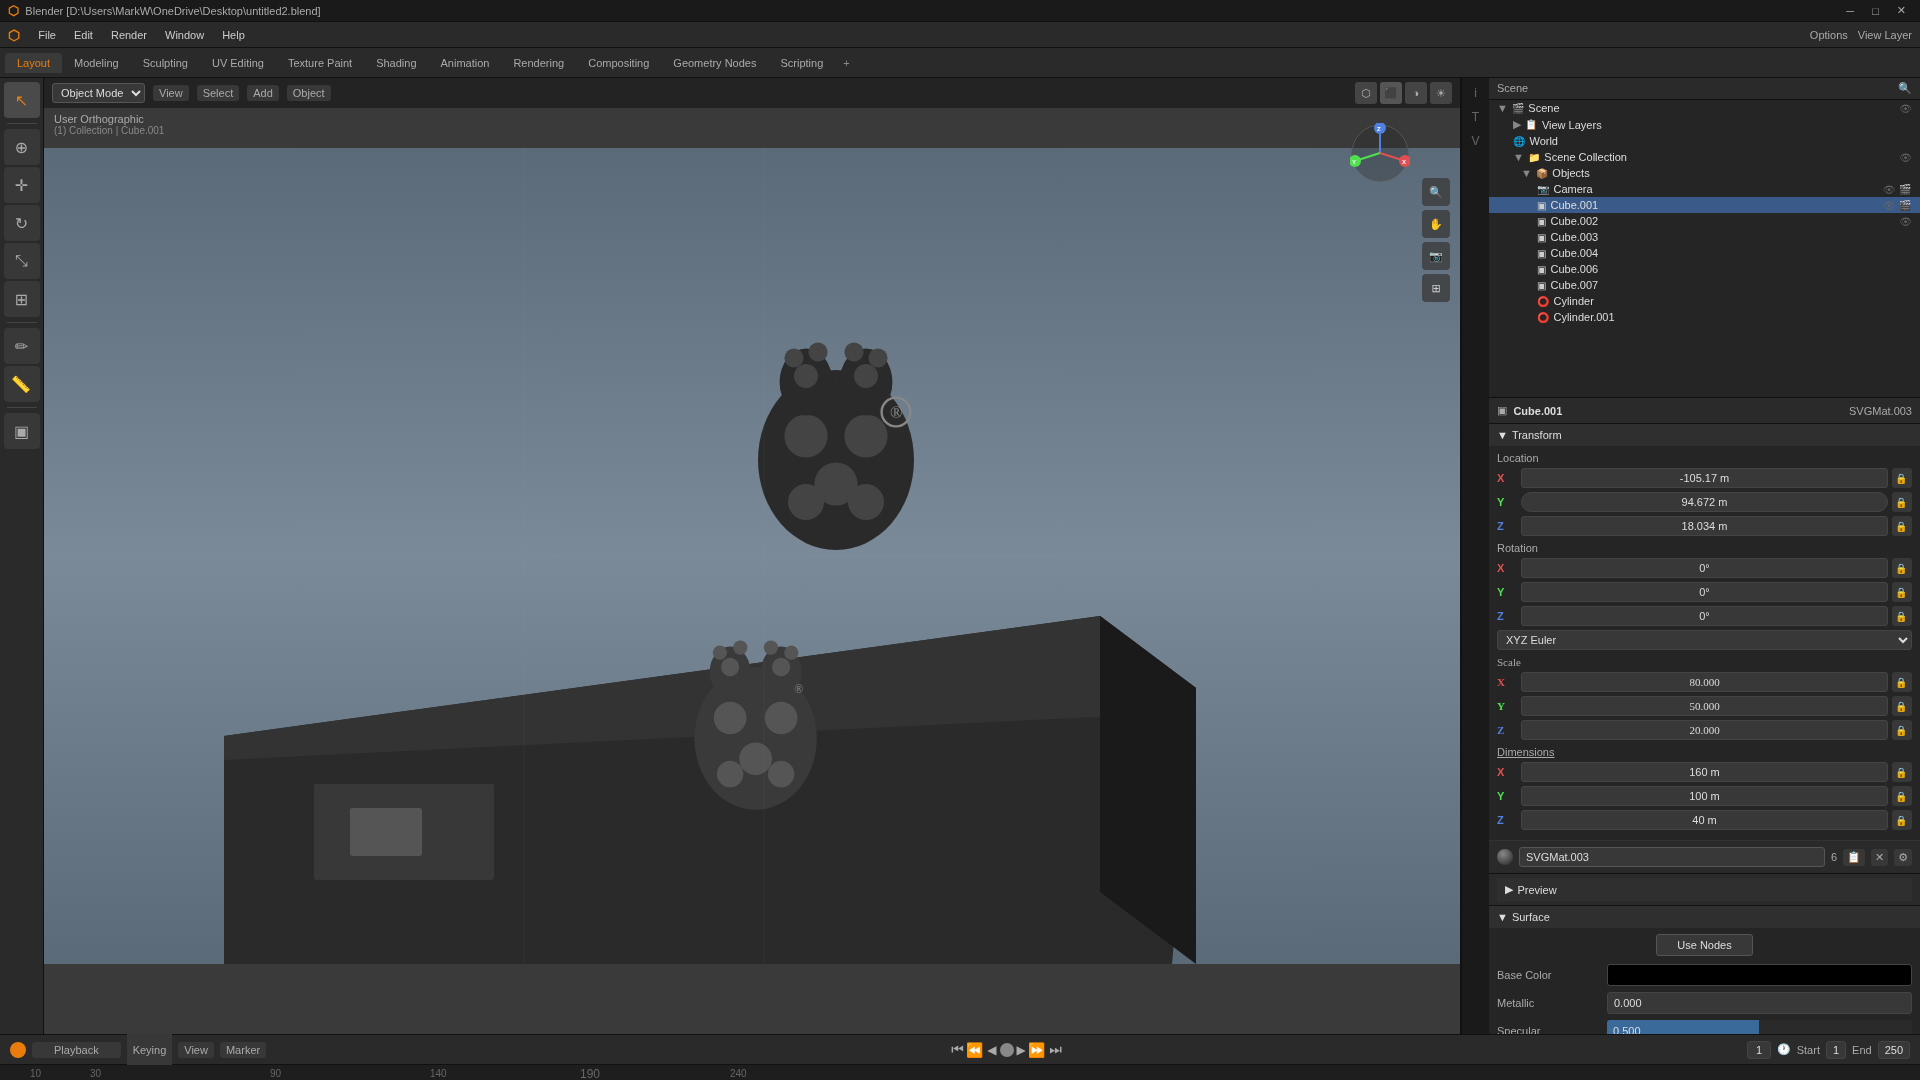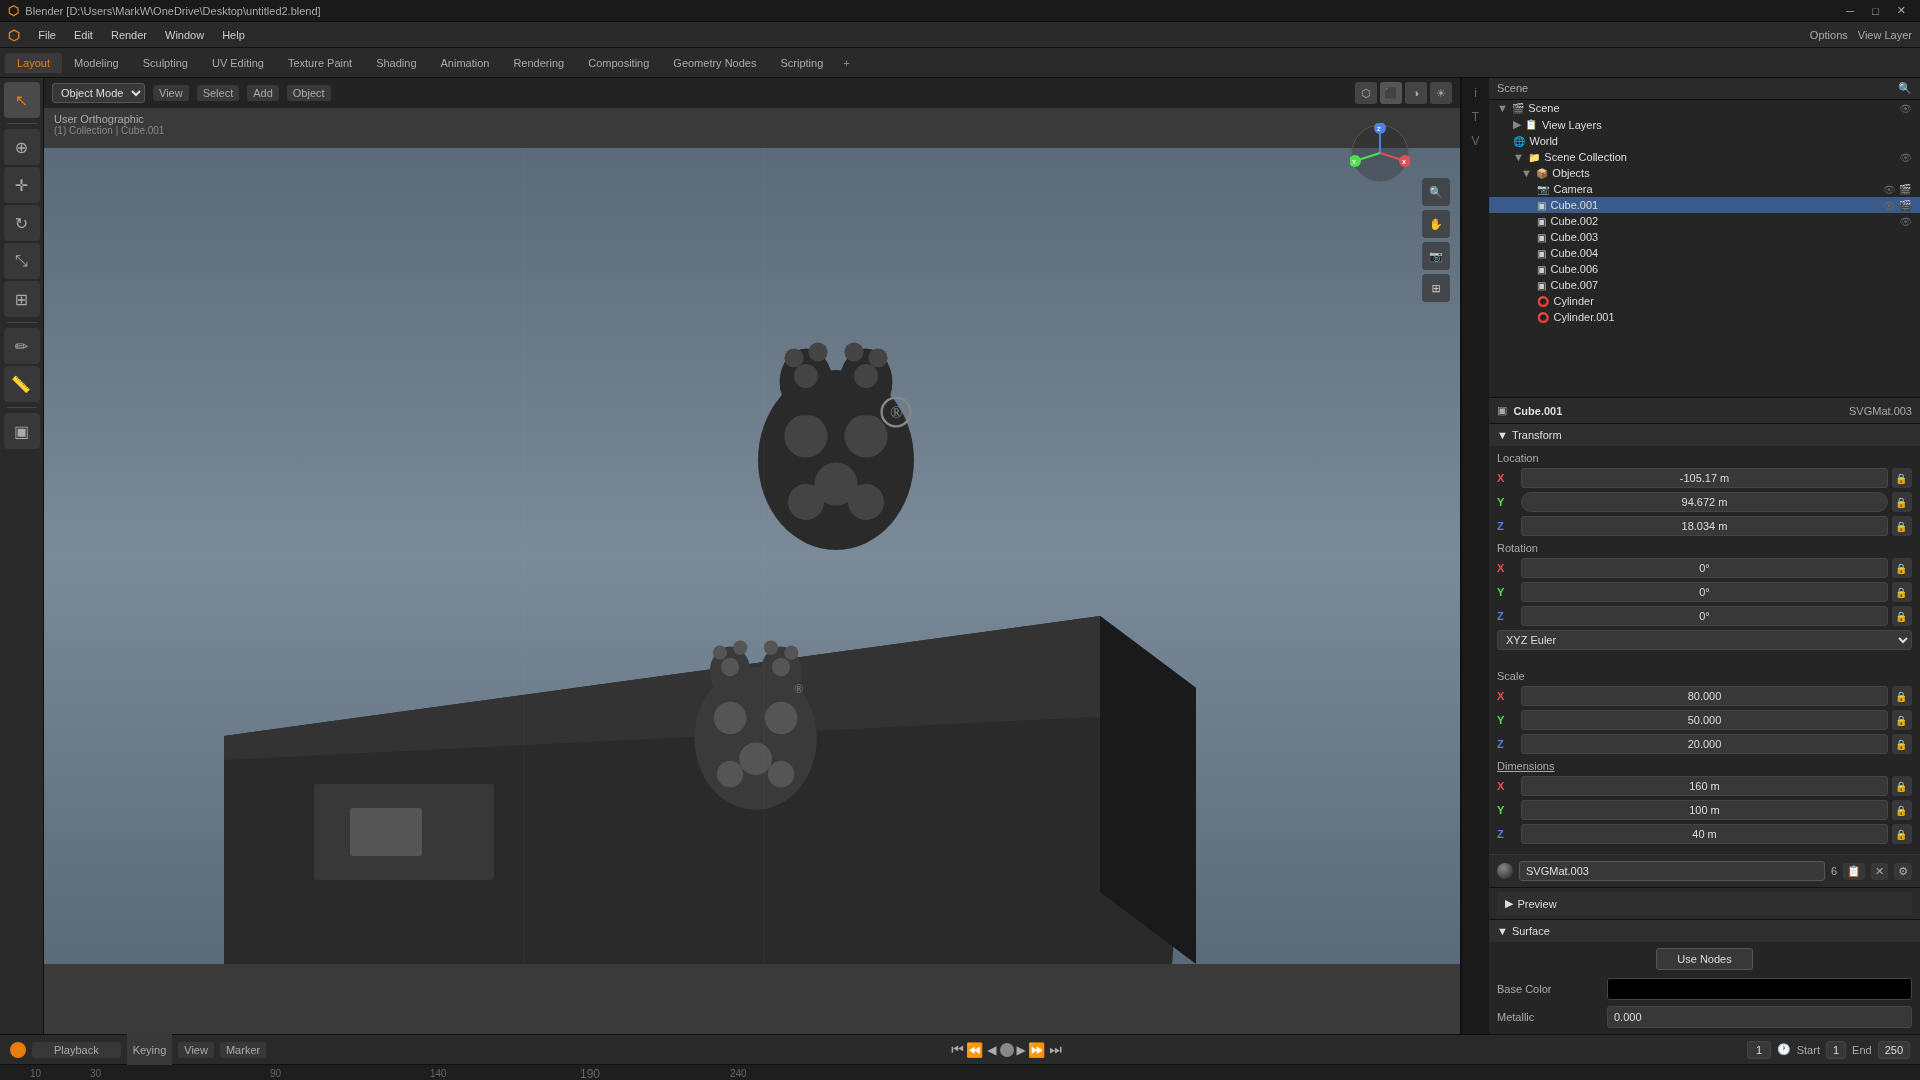--- a/index.html
+++ b/index.html
@@ -416,21 +416,21 @@
               <div class="prop-field" style="flex:1;cursor:ew-resize;">0°</div>
               <div class="prop-icon-btn">🔒</div>
             </div>
             <div style="display:flex; align-items:center; margin-bottom:4px; margin-top:2px;">
               <select style="flex:1;background:#383838;border:1px solid #444;border-radius:3px;padding:2px 4px;color:#ddd;font-size:11px;">
                 <option>XYZ Euler</option>
               </select>
             </div>
           </div>
 
-          <div style="margin-top:20px;">
+          <div style="margin-top:6px;font-family:Liberation Serif, serif;">
             <div class="prop-xyz">
               <span style="color:#aaa;font-size:11px;width:80px;">Scale</span>
             </div>
             <div class="prop-xyz">
               <span class="prop-xyz-label xyz-x">X</span>
               <div class="prop-field" style="flex:1;cursor:ew-resize;">80.000</div>
               <div class="prop-icon-btn">🔒</div>
             </div>
             <div class="prop-xyz">
               <span class="prop-xyz-label xyz-y">Y</span>

